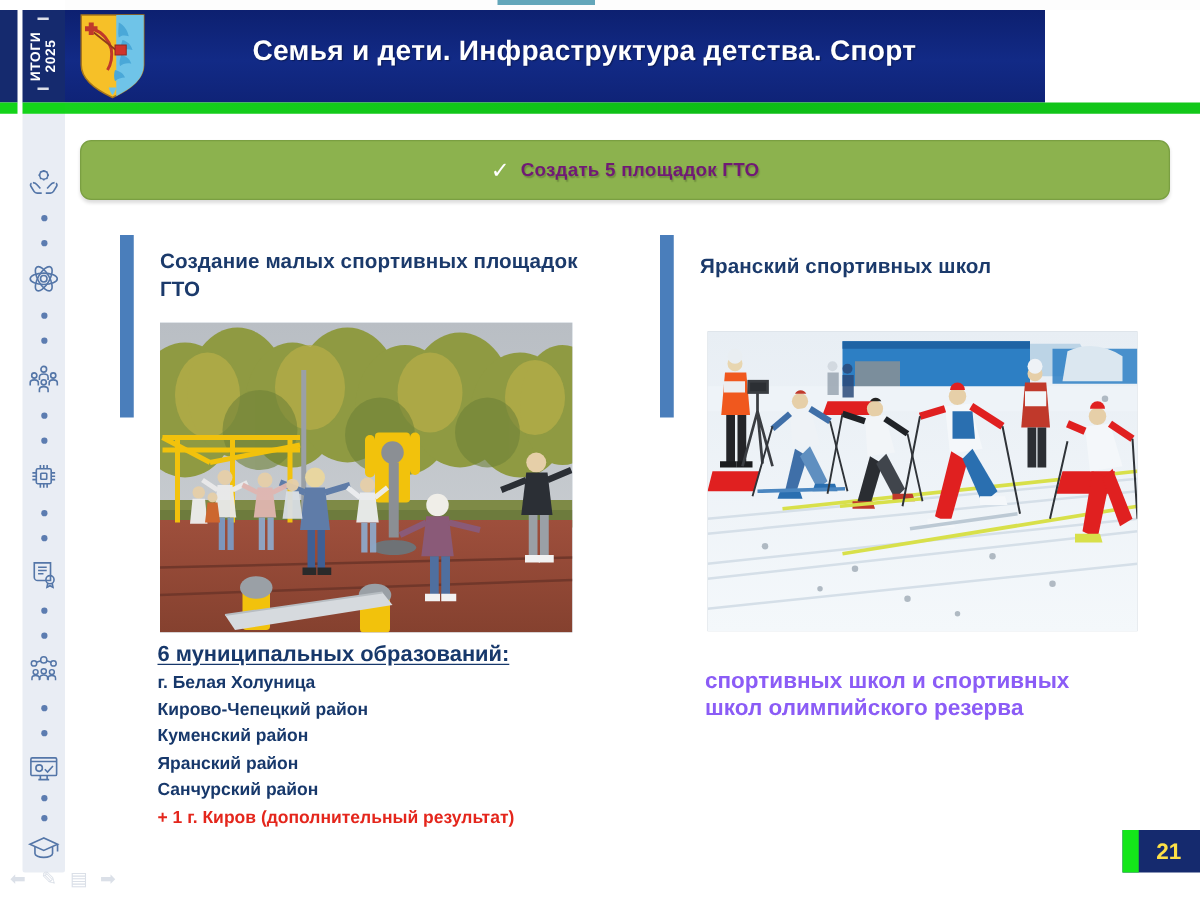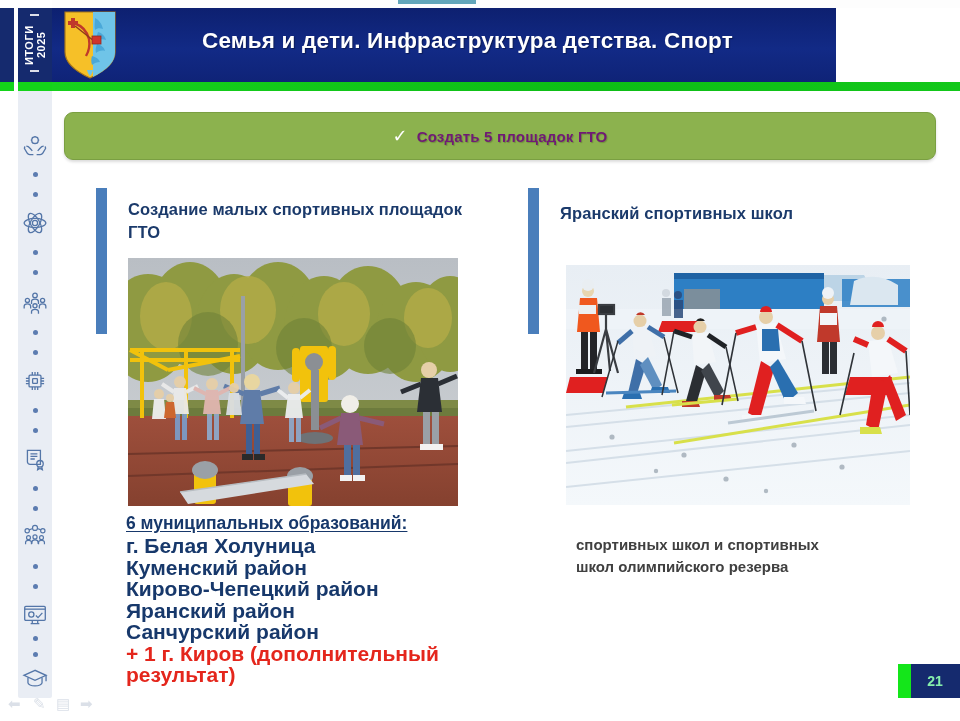--- a/index.html
+++ b/index.html
@@ -175,45 +175,44 @@
   .facts-right { left: 564px; top: 534px; width: 390px; }
 
   .facts-title {
     color: #17386b; font-size: 17.5px; font-weight: bold;
     text-decoration: underline;
     text-underline-offset: 2px;
     line-height: 22px;
     margin-bottom: 1px;
   }
   .facts-line {
-    color: #17386b; font-size: 21px; font-weight: bold;
+    color: #17386b; font-size: 14px; font-weight: bold;
     line-height: 21.5px;
   }
   .facts-line.red { color: #e4261c; }
   .facts-sub {
-    color: #404040; font-size: 15px; font-weight: bold;
+    color: #8b5cf6; font-size: 18px; font-weight: bold;
     line-height: 21.5px;
-    margin-left: 12px;
   }
 
   
   .page-badge {
     position: absolute; left: 898px; top: 664px;
     width: 62px; height: 34px;
     background: #152a6e;
     display: flex; align-items: center; justify-content: center;
   }
   .page-badge-green {
     position: absolute; left: 898px; top: 664px;
     width: 13px; height: 34px;
     background: #14e61a;
     z-index: 2;
   }
   .page-num {
-    color: #86efac; font-size: 14px; font-weight: bold;
+    color: #fde047; font-size: 18px; font-weight: bold;
     margin-left: 12px;
   }
 </style>
 </head>
 <body>
 
 <div id="slide">
 
   <div class="top-strip">
     <div class="top-teal"></div>
@@ -492,22 +491,22 @@
         <ellipse cx="172" cy="218" rx="13" ry="9" fill="#9aa0a6"></ellipse>
         <path d="M52 234 L178 216 L186 226 L60 246 Z" fill="#d6dade"></path>
         <path d="M52 234 L178 216" stroke="#b7bdc2" stroke-width="1.5"></path>
       </g>
     </svg>
   </div>
 
   <div class="facts facts-left">
     <div class="facts-title">6 муниципальных образований:</div>
     <div class="facts-line">г. Белая Холуница</div>
+    <div class="facts-line">Кирово-Чепецкий район</div>
     <div class="facts-line">Куменский район</div>
-    <div class="facts-line">Кирово-Чепецкий район</div>
     <div class="facts-line">Яранский район</div>
     <div class="facts-line">Санчурский район</div>
     <div class="facts-line red">+ 1 г. Киров (дополнительный результат)</div>
   </div>
 
   <div class="col col-right">
     <div class="accent-bar"></div>
     <div class="col-head">Яранский спортивных школ</div>
   </div>
 

